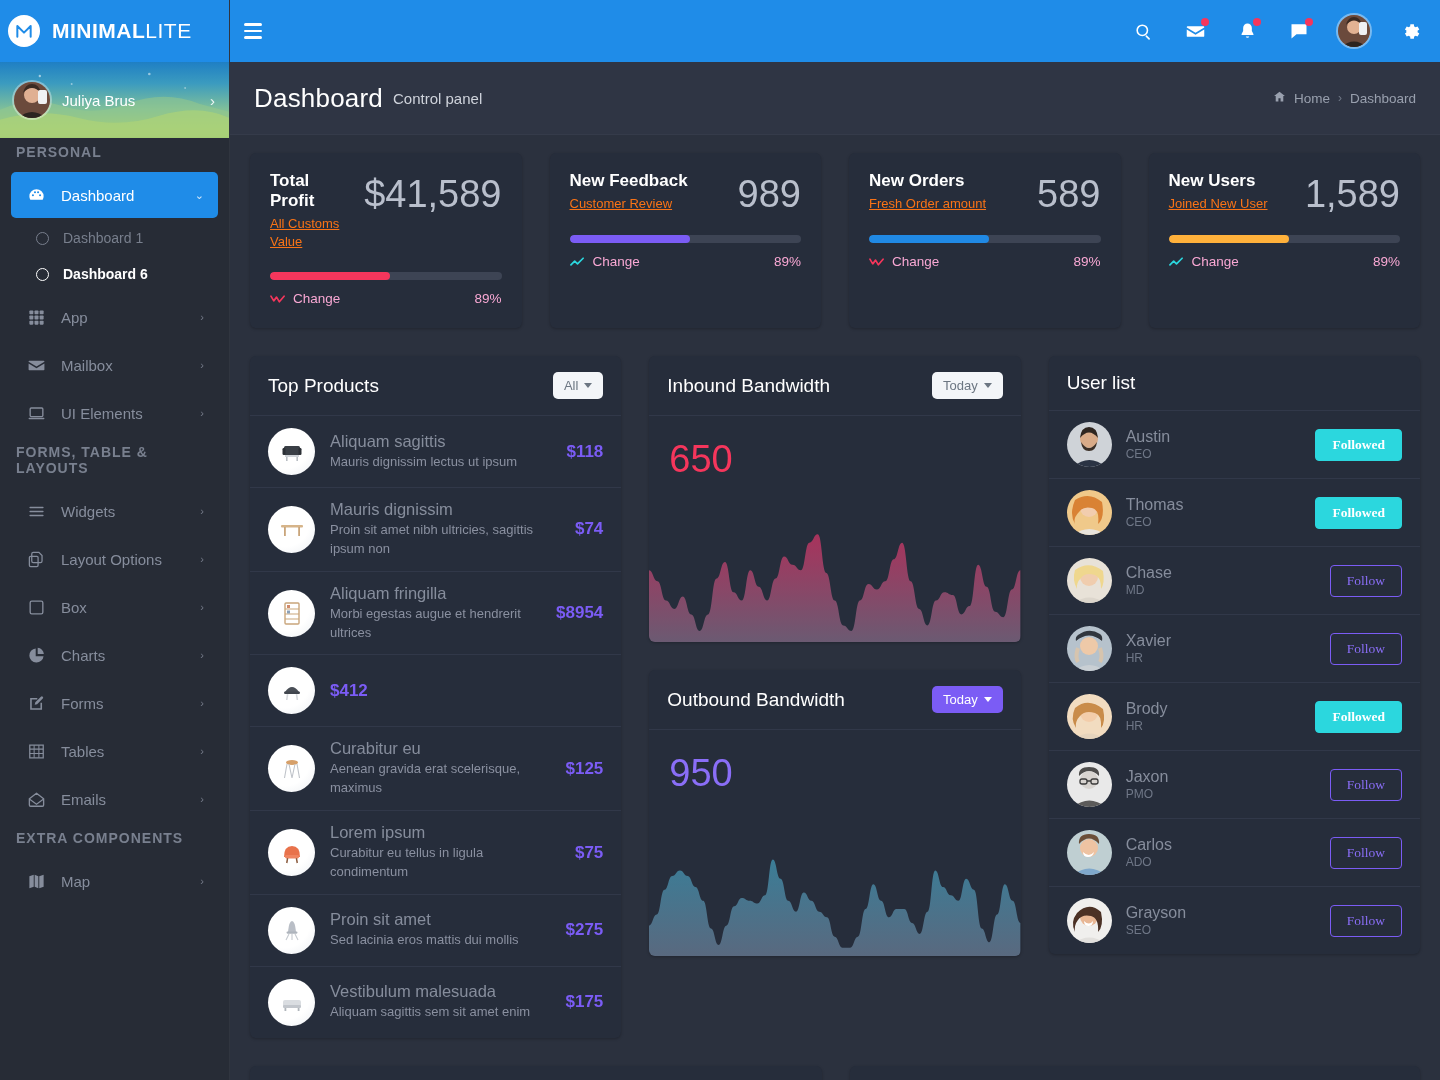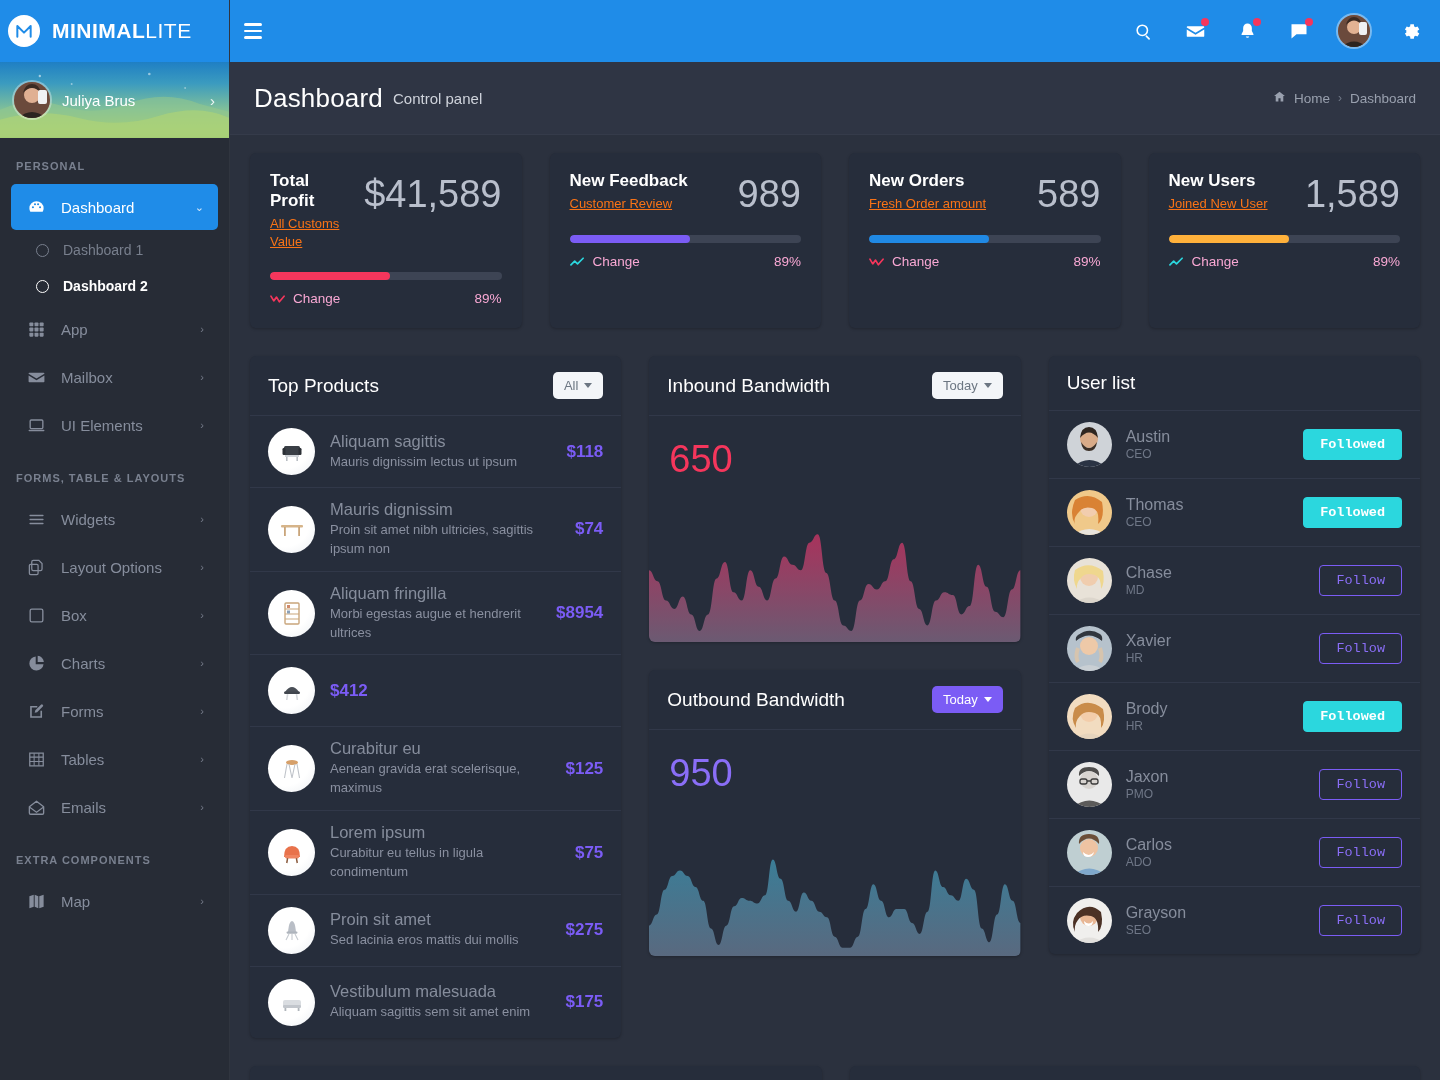--- a/index.html
+++ b/index.html
@@ -45,22 +45,22 @@
     width: 36px; height: 36px; border-radius: 50%;
     overflow: hidden; position: relative; z-index: 2; flex: 0 0 36px;
     background: #caa08a;
     box-shadow: 0 0 0 2px rgba(255,255,255,.35);
   }
   .profile-name { color: #fff; font-size: 15px; position: relative; z-index: 2; flex: 1; }
   .profile-chev { color: #fff; font-size: 15px; position: relative; z-index: 2; opacity: .9; }
 
   .nav { padding: 0 0 20px 0; }
   .nav-section {
-    font-size: 11px; letter-spacing: 1px; color: #79808f;
-    padding: 22px 16px 10px 16px; font-weight: 600;
+    font-size: 14px; letter-spacing: 1px; color: #79808f;
+    padding: 6px 16px 10px 16px; font-weight: 600;
   }
   .nav-item {
     display: flex; align-items: center; gap: 14px;
     height: 46px; margin: 2px 11px; padding: 0 14px;
     border-radius: 5px; color: #868d9c; font-size: 15px; cursor: pointer;
   }
   .nav-item .nlabel { flex: 1; }
   .nav-item .chev { font-size: 11px; opacity: .8; }
   .nav-item.active { background: #1f8ce8; color: #fff; }
   .nav-icon { width: 22px; height: 22px; display: flex; align-items: center; justify-content: center; flex: 0 0 22px; }
@@ -170,21 +170,21 @@
     display: flex; align-items: center; gap: 14px; padding: 11px 18px;
     border-bottom: 1px solid #313849;
   }
   .ulist-row:last-child { border-bottom: none; }
   .uavatar { width: 45px; height: 45px; border-radius: 50%; flex: 0 0 45px; overflow: hidden; position: relative; }
   .ubody { flex: 1; min-width: 0; }
   .uname { font-size: 16px; color: #868d9c; }
   .urole { font-size: 12px; color: #6f7787; margin-top: 1px; }
   .btn-follow {
     font-size: 13.5px; padding: 7px 16px; border-radius: 4px; cursor: pointer;
-    font-family: Liberation Mono, monospace; white-space: nowrap;
+    font-family: Liberation Serif, serif; white-space: nowrap;
   }
   .btn-follow.filled { background: #2bd7de; color: #fff; border: 1px solid #2bd7de; font-weight: 600; }
   .btn-follow.outline { background: transparent; color: #8a6ef7; border: 1px solid #7b5cf5; }
 
   
   .bottom-row { display: flex; gap: 28px; margin-top: 28px; }
   .bottom-card { background: #262d3b; border-radius: 6px; box-shadow: 0 1px 3px rgba(0,0,0,.25); height: 120px; }
   .bottom-card.left { width: 572px; }
   .bottom-card.right { flex: 1; }
   .bottom-card .card-title { padding: 18px 18px 0 18px; }
@@ -240,21 +240,21 @@
         </span>
         <span class="nlabel">Dashboard</span>
         <span class="chev">⌄</span>
       </div>
       <div class="nav-sub">
         <span class="ring"></span>
         <span>Dashboard 1</span>
       </div>
       <div class="nav-sub sel">
         <span class="ring"></span>
-        <span>Dashboard 2</span>
+        <span>Dashboard 6</span>
       </div>
 
       <div class="nav-item">
         <span class="nav-icon">
           <svg viewBox="0 0 24 24">
               <rect x="3" y="3" width="5" height="5" rx="1"></rect>
               <rect x="9.5" y="3" width="5" height="5" rx="1"></rect>
               <rect x="16" y="3" width="5" height="5" rx="1"></rect>
               <rect x="3" y="9.5" width="5" height="5" rx="1"></rect>
               <rect x="9.5" y="9.5" width="5" height="5" rx="1"></rect>

